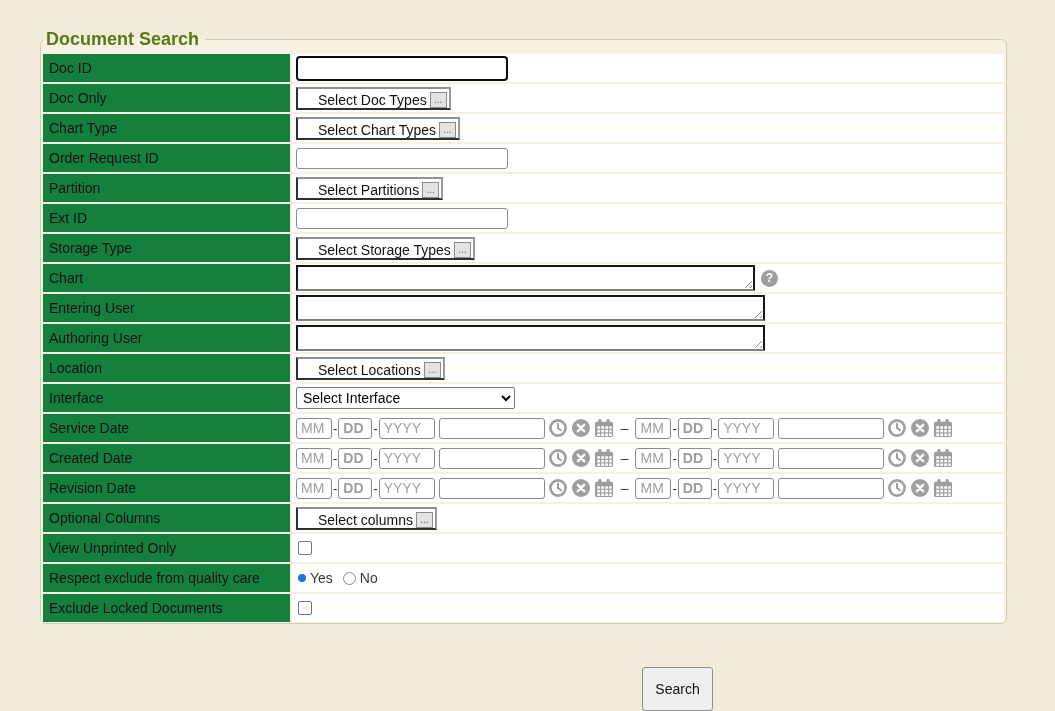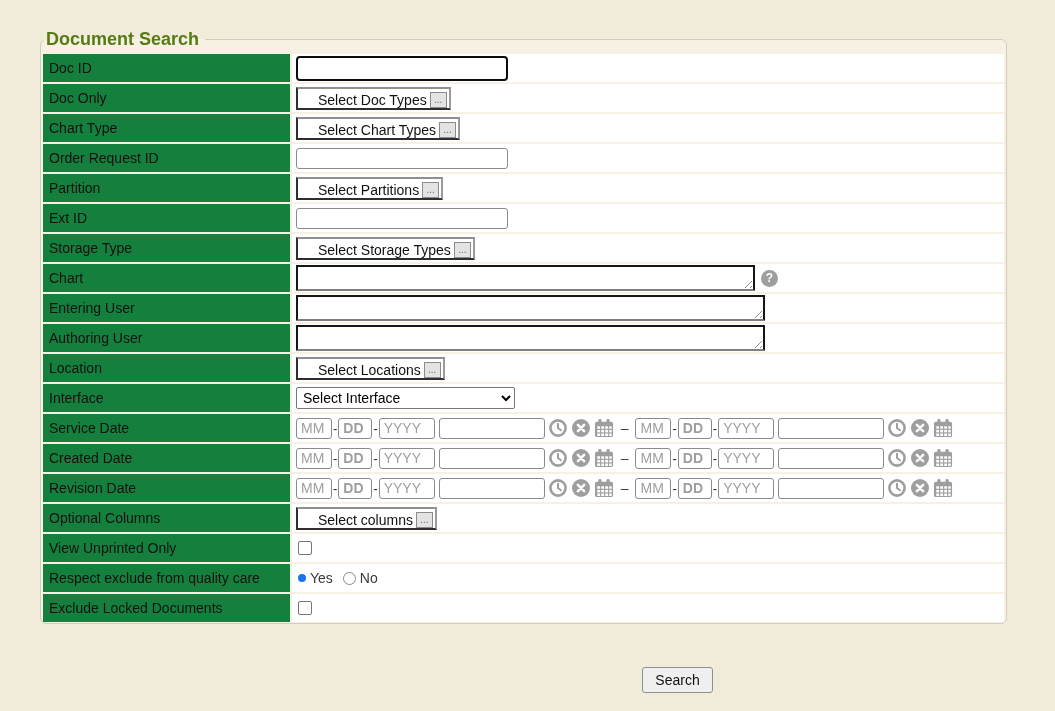--- a/index.html
+++ b/index.html
@@ -92,21 +92,21 @@
     background:#1a73e8; box-shadow:inset 0 0 0 2px #fff; cursor:pointer;
   }
   .radio-off {
     width:13px; height:13px; border:1.5px solid #8a8a8a; border-radius:50%;
     background:#fff; cursor:pointer;
   }
   .radio-label { font-size:14px; color:#3a3a3a; margin:0 10px 0 4px; }
   .radio-label.last { margin-right:0; }
   
   .search-btn {
-    position:absolute; left:642px; top:667px; width:71px; height:26px;
+    position:absolute; left:642px; top:667px; width:71px; height:44px;
     background:#efefef; border:1px solid #8f8f8f; border-radius:3px;
     font:14px "Liberation Sans", sans-serif; color:#111; cursor:pointer;
   }
 </style>
 </head>
 <body>
 
 <fieldset class="search-fs">
   <legend class="search-legend">Document Search</legend>
   <div class="rows">

